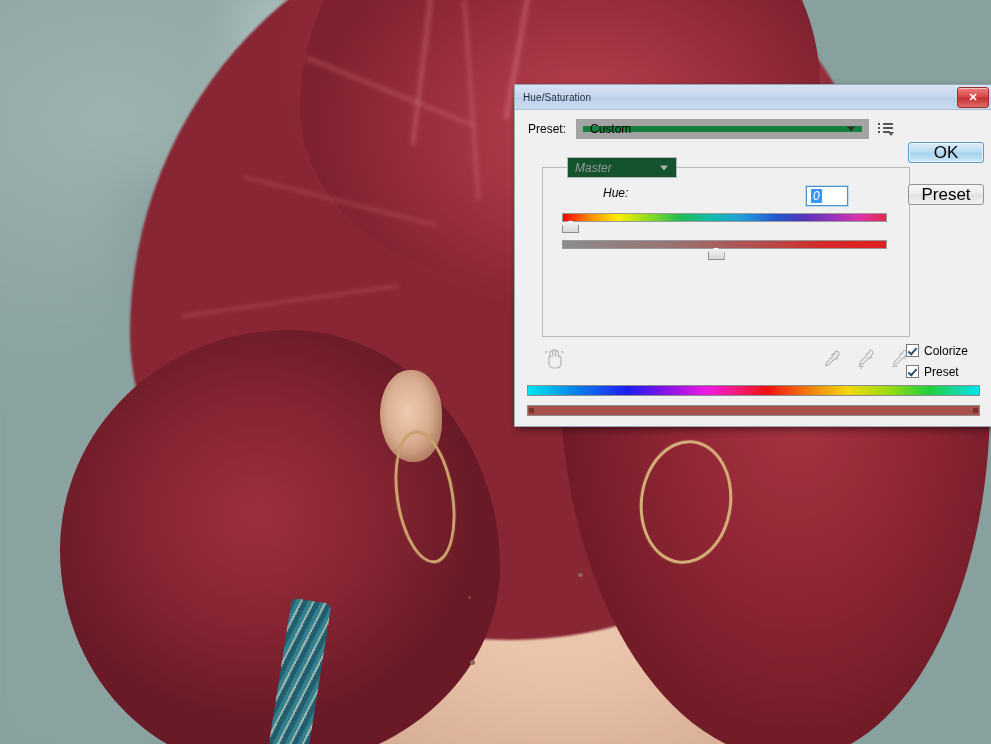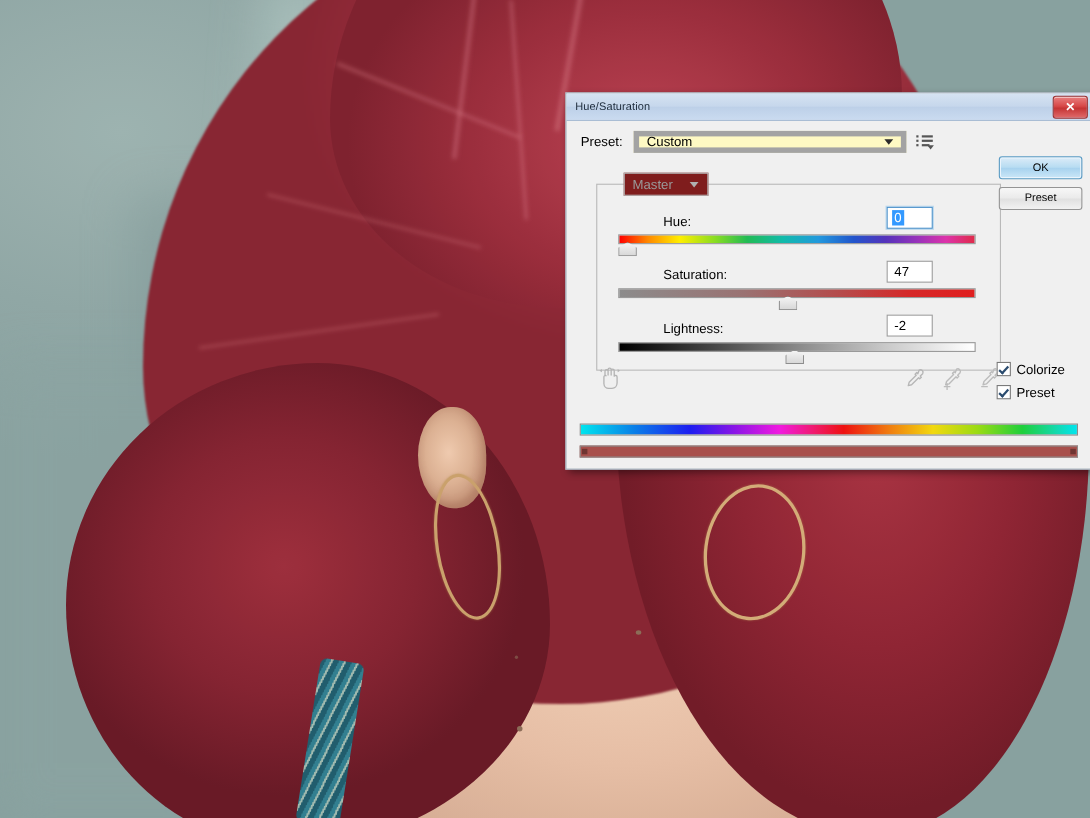--- a/index.html
+++ b/index.html
@@ -144,56 +144,56 @@
     color:#fff;font-size:11px;font-weight:bold;cursor:pointer;
     box-shadow:inset 0 1px 0 rgba(255,255,255,.5);
   }
 
   .body{padding:0;position:relative;height:317px;}
 
   
   .preset-row{display:flex;align-items:center;padding:9px 0 0 13px;}
   .preset-label{width:48px;font-size:12px;}
   .combo{
-    width:248px;height:20px;background:#fef9c3;border:5px solid #a3a3a3;
+    width:293px;height:20px;background:#15803d;border:7px solid #a3a3a3;
     display:flex;align-items:center;position:relative;box-sizing:border-box;
   }
   .combo-val{padding-left:7px;font-size:12px;}
   .combo-arrow{
     position:absolute;right:7px;top:50%;transform:translateY(-50%);
     width:0;height:0;border-left:4px solid transparent;border-right:4px solid transparent;
     border-top:5px solid #2b2b2b;
   }
   .preset-menu-icon{margin-left:9px;width:16px;height:16px;position:relative;cursor:pointer;}
   .pm-line{position:absolute;left:5px;height:2px;background:#555;}
   .pm-dot{position:absolute;left:0;width:2px;height:2px;background:#555;}
 
   
   .groupbox{
     position:absolute;left:27px;top:57px;width:366px;height:168px;
     border:1px solid #b9b9b9;
   }
   .channel-combo{
-    position:absolute;left:24px;top:-11px;width:77px;height:21px;
-    background:#7f1d1d;border:1px solid #b5b5b5;
-    display:flex;align-items:center;box-sizing:border-box;
+    position:absolute;left:24px;top:-11px;width:110px;height:21px;
+    background:#14532d;border:1px solid #b5b5b5;
+    display:flex;align-items:center;box-sizing:border-box;font-style:italic;
   }
   .channel-val{padding-left:7px;font-size:12px;color:#9a9a9a;}
   .channel-arrow{
     position:absolute;right:8px;top:50%;transform:translateY(-50%);
     width:0;height:0;border-left:4px solid transparent;border-right:4px solid transparent;
     border-top:5px solid #b0b0b0;
   }
 
   .slider-block{position:absolute;left:0;width:100%;}
   .sb-hue{top:18px;}
   .sb-sat{top:67px;}
   .sb-light{top:116px;}
 
-  .slider-head{display:flex;align-items:flex-end;height:22px;padding-left:60px;}
+  .slider-head{display:flex;align-items:flex-start;height:22px;padding-left:60px;font-style:italic;}
   .slider-label{font-size:12px;flex:1;}
   .num-field{
     width:42px;height:20px;background:#fff;border:1px solid #9c9c9c;
     box-sizing:border-box;display:flex;align-items:center;
     font-size:12px;margin-right:61px;
   }
   .num-field span{padding-left:6px;}
   .num-field.focused{border:1px solid #4a90c9;box-shadow:0 0 0 1px #bcd9ee;}
   .num-field.focused span{background:#3399ff;color:#fff;padding-left:2px;padding-right:2px;margin-left:4px;}
 
@@ -209,21 +209,21 @@
   .track-light{background:linear-gradient(90deg,#000000 0%,#4a4a4a 28%,#8e8e8e 52%,#c9c9c9 75%,#ffffff 100%);}
   .thumb{
     position:absolute;top:9px;width:15px;height:11px;
     background:linear-gradient(180deg,#f4f4f4 0%,#d8d8d8 100%);
     border:1px solid #8d8d8d;
     clip-path:polygon(50% 0%,100% 40%,100% 100%,0% 100%,0% 40%);
     cursor:pointer;
   }
 
   
-  .tool-row{position:absolute;left:0;top:217px;width:100%;height:36px;}
+  .tool-row{position:absolute;left:0;top:232px;width:100%;height:36px;}
   .tat-icon{position:absolute;left:29px;top:4px;width:22px;height:24px;cursor:pointer;}
   .eyedroppers{position:absolute;left:305px;top:6px;display:flex;gap:12px;}
   .ed{width:22px;height:22px;position:relative;cursor:pointer;}
   .checks{position:absolute;right:8px;top:-2px;width:78px;}
   .chk-row{display:flex;align-items:center;height:21px;}
   .chk{
     width:13px;height:13px;background:#fff;border:1px solid #7a7a7a;
     margin-right:5px;position:relative;box-sizing:border-box;cursor:pointer;
     display:flex;align-items:center;justify-content:center;
   }
@@ -251,22 +251,22 @@
     content:"";position:absolute;top:2px;width:5px;height:5px;
     background:#6f3532;
   }
   .bar-target:before{left:1px;}
   .bar-target:after{right:1px;}
 
   
   .right-btns{position:absolute;right:8px;top:32px;width:76px;}
   .btn{
     width:76px;height:21px;border:1px solid #7d8a99;border-radius:3px;
-    font-size:10px;display:flex;align-items:center;justify-content:center;
-    cursor:pointer;margin-bottom:7px;box-sizing:border-box;
+    font-size:17px;display:flex;align-items:center;justify-content:center;
+    cursor:pointer;margin-bottom:21px;box-sizing:border-box;
   }
   .btn-ok{
     background:linear-gradient(180deg,#dcecf8 0%,#b7dcf2 48%,#a7d2ee 52%,#cbe7f8 100%);
     border-color:#5a9bc4;box-shadow:0 0 0 1px #eaf4fc inset;
   }
   .btn-cancel{
     background:linear-gradient(180deg,#f7f7f7 0%,#eaeaea 48%,#e0e0e0 52%,#f2f2f2 100%);
     border-color:#949494;
   }
 </style>
@@ -350,44 +350,26 @@
             <span>0</span>
           </div>
         </div>
         <div class="track-wrap">
           <div class="track track-hue"></div>
           <div class="thumb" id="thumb-hue" style="left: 0px;"></div>
         </div>
       </div>
 
       <div class="slider-block sb-sat">
-        <div class="slider-head">
-          <div class="slider-label">Saturation:</div>
-          <div class="num-field">
-            <span>47</span>
-          </div>
-        </div>
         <div class="track-wrap">
           <div class="track track-sat"></div>
           <div class="thumb" id="thumb-saturation" style="left: 145.7px;"></div>
         </div>
       </div>
 
-      <div class="slider-block sb-light">
-        <div class="slider-head">
-          <div class="slider-label">Lightness:</div>
-          <div class="num-field">
-            <span>-2</span>
-          </div>
-        </div>
-        <div class="track-wrap">
-          <div class="track track-light"></div>
-          <div class="thumb" id="thumb-lightness" style="left: 151.9px;"></div>
-        </div>
-      </div>
     </div>
 
     <div class="tool-row">
       <div class="tat-icon">
         <svg width="22" height="24" viewBox="0 0 22 24">
           <path d="M6 10 V6.5 a1.4 1.4 0 0 1 2.8 0 V10 V5 a1.4 1.4 0 0 1 2.8 0 V10 V6 a1.4 1.4 0 0 1 2.8 0 V11 a1.4 1.4 0 0 1 2.6 .7 v5.3 c0 3-2 5-4.6 5 h-3 c-2.4 0-4.4-1.9-4.4-4.4 V11.5 a1.3 1.3 0 0 1 2-.9 z" fill="none" stroke="#b4b4b4" stroke-width="1.2" stroke-linejoin="round"></path>
           <path d="M3.2 4.5 L1 6 L3.2 7.5 z M17.5 4.5 L19.7 6 L17.5 7.5 z" fill="#b4b4b4"></path>
         </svg>
       </div>
       <div class="eyedroppers">

